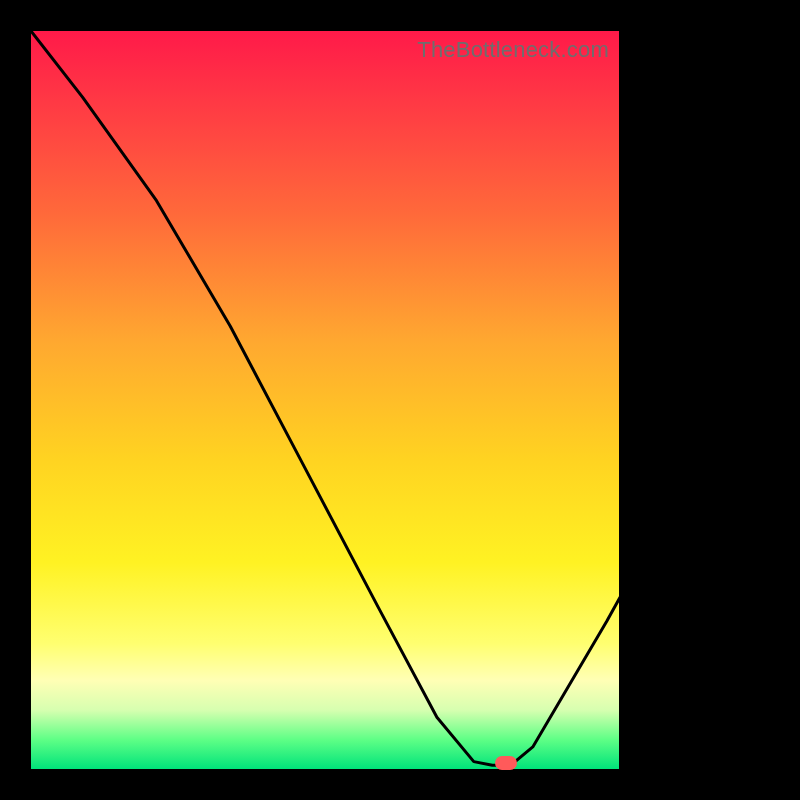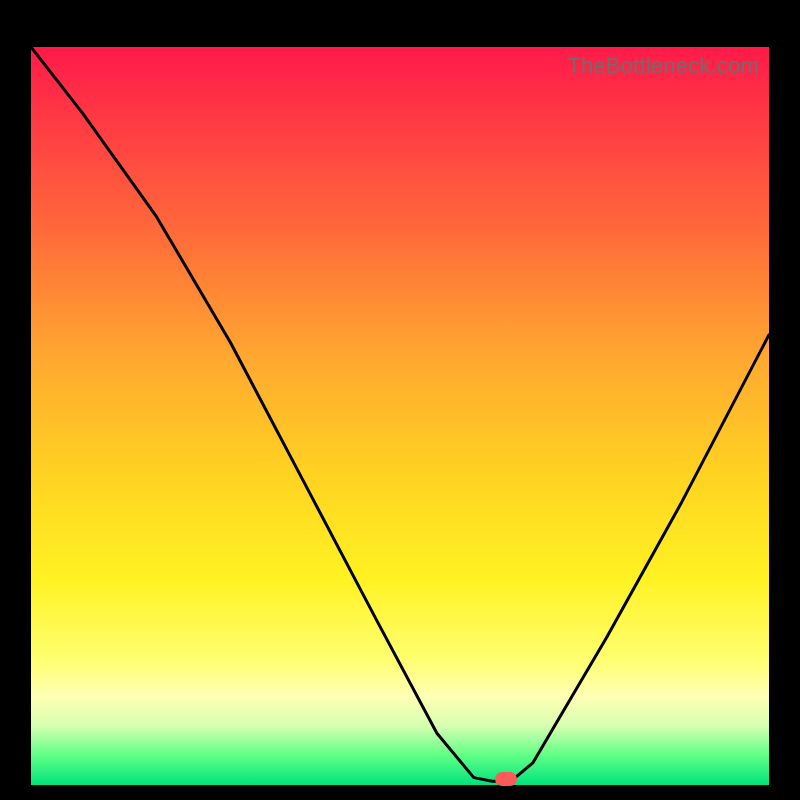--- a/index.html
+++ b/index.html
@@ -13,22 +13,22 @@
   }
   .frame {
     position: relative;
     width: 800px;
     height: 800px;
     background: #000000;
   }
   .plot {
     position: absolute;
     left: 31px;
-    top: 47px;
-    width: 738px;
+    top: 31px;
+    width: 588px;
     height: 738px;
     background: linear-gradient(to bottom,
       #ff1a49 0%,
       #ff3a44 10%,
       #ff6a3a 25%,
       #ffa830 42%,
       #ffd321 58%,
       #fff223 72%,
       #ffff70 83%,
       #ffffb5 88%,

